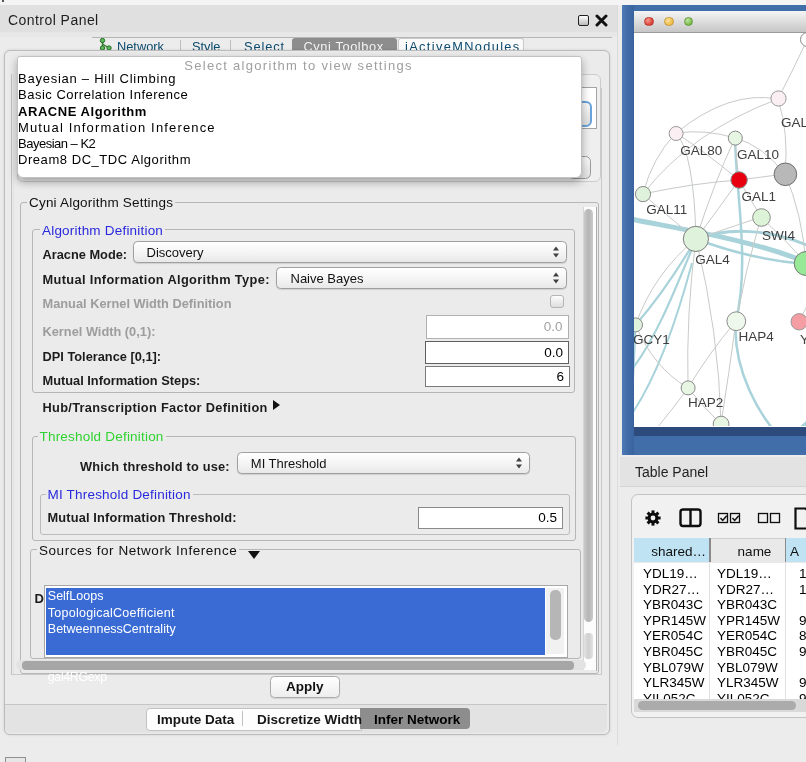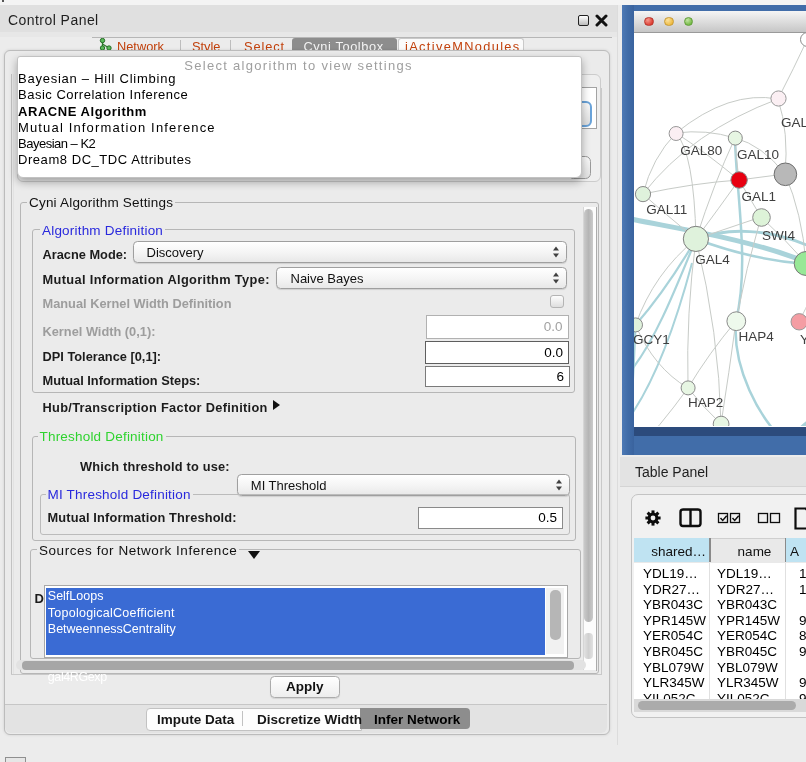--- a/index.html
+++ b/index.html
@@ -12,21 +12,21 @@
 .combo{position:absolute;border:1px solid #9f9f9f;border-radius:4.5px;background:linear-gradient(#ffffff,#f4f4f4 55%,#e8e8e8);box-shadow:0 1px 1px rgba(0,0,0,.12);}
 .combo .tx{position:absolute;left:13px;top:50%;transform:translateY(-50%);font-size:13px;color:#111;white-space:nowrap;}
 .arrows{position:absolute;right:6px;top:50%;transform:translateY(-50%);width:8px;height:11px;}
 .arrows:before,.arrows:after{content:"";position:absolute;left:1px;border-left:3px solid transparent;border-right:3px solid transparent;}
 .arrows:before{top:0;border-bottom:4px solid #404040;}
 .arrows:after{bottom:0;border-top:4px solid #404040;}
 .inp{position:absolute;background:#fff;font-size:13.5px;text-align:right;padding-right:5px;line-height:22px;color:#000;}
 .sep{position:absolute;width:1px;background:#bdbdbd;}
 .lit{position:absolute;left:47.8px;font-size:12.5px;color:#fff;white-space:nowrap;}
 .pit{position:absolute;left:18px;font-size:13px;color:#000;z-index:11;white-space:nowrap;}
-.tab{position:absolute;font-size:12.8px;color:#c2410c;white-space:nowrap;}
+.tab{position:absolute;font-size:12.8px;color:#0c4a6e;white-space:nowrap;}
 </style>
 </head>
 <body>
 
 <div class="ab" style="left:0;top:0;width:806px;height:4.5px;background:#f4f4f4;"></div>
 <div class="ab" style="left:2px;top:0;width:2px;height:2px;background:#555;"></div>
 
 <div class="ab" style="left:0;top:4.5px;width:618px;height:27.5px;background:#e0e0e0;"></div>
 <div class="ab" style="left:0;top:32px;width:618px;height:4.5px;background:#e7e7e7;"></div>
 <div class="ab" style="left:8px;top:11.5px;font-size:14px;color:#1f1f1f;letter-spacing:0.45px;">Control Panel</div>
@@ -89,21 +89,21 @@
 <div class="inp" style="left:425px;top:340.5px;width:137px;height:21px;border:1.5px solid #5e5e5e;line-height:21px;">0.0</div>
 <div class="lbl" style="left:42.5px;top:372.5px;">Mutual Information Steps:</div>
 <div class="inp" style="left:425px;top:366px;width:138px;height:19px;border:1px solid #7a7a7a;line-height:19px;">6</div>
 
 <div class="lbl" style="left:42.5px;top:399.5px;letter-spacing:0.3px;">Hub/Transcription Factor Definition</div>
 <div class="ab" style="left:273px;top:400px;width:0;height:0;border-left:7.5px solid #111;border-top:5.5px solid transparent;border-bottom:5.5px solid transparent;"></div>
 
 <div class="grp" style="left:31.5px;top:436px;width:542px;height:102.5px;"></div>
 <div class="gt" style="left:37.5px;top:428.5px;color:#2fd32f;">Threshold Definition</div>
 <div class="lbl" style="left:80px;top:458.5px;letter-spacing:0.17px;">Which threshold to use:</div>
-<div class="combo" style="left:236.8px;top:474px;width:291.5px;height:19.5px;padding-left:40px;">
+<div class="combo" style="left:236.8px;top:452px;width:291.5px;height:19.5px;">
     <span class="tx">MI Threshold</span>
     <span class="arrows"></span>
   </div>
 <div class="grp" style="left:39.5px;top:493.5px;width:528px;height:39px;border-color:#bbbbbb;"></div>
 <div class="gt" style="left:45.5px;top:487px;color:#2929dd;">MI Threshold Definition</div>
 <div class="lbl" style="left:47.5px;top:509.5px;letter-spacing:0.15px;">Mutual Information Threshold:</div>
 <div class="inp" style="left:418px;top:507px;width:138px;height:20px;border:1px solid #8a8a8a;line-height:20px;">0.5</div>
 
 <div class="grp" style="left:30px;top:548.5px;width:548.5px;height:108.5px;"></div>
 <div class="gt" style="left:37px;top:542.5px;color:#111;font-size:13.5px;letter-spacing:0.55px;">Sources for Network Inference</div>
@@ -138,21 +138,21 @@
 
 <div class="ab" style="left:4.5px;top:757px;width:19px;height:10px;border:1.5px solid #8f8f8f;background:#e6e6e6;"></div>
 
 <div class="ab" style="left:17px;top:56px;width:563px;height:120px;background:#fff;border:1px solid #c2c2c2;border-radius:3px 3px 6px 6px;box-shadow:0 4px 9px rgba(0,0,0,.32);z-index:10;"></div>
 <div class="ab" style="left:17px;top:57.5px;width:563px;text-align:center;font-size:13px;color:#9f9f9f;z-index:11;letter-spacing:1.3px;">Select algorithm to view settings</div>
 <div class="pit" id="p1" style="top:71px;letter-spacing:0.75px;">Bayesian – Hill Climbing</div>
 <div class="pit" id="p2" style="top:87.3px;letter-spacing:0.5px;">Basic Correlation Inference</div>
 <div class="pit" id="p3" style="top:103.5px;font-weight:bold;letter-spacing:0.55px;">ARACNE Algorithm</div>
 <div class="pit" id="p4" style="top:119.8px;letter-spacing:1.15px;">Mutual Information Inference</div>
 <div class="pit" id="p5" style="top:136px;letter-spacing:-0.5px;">Bayesian – K2</div>
-<div class="pit" id="p6" style="top:152.3px;letter-spacing:0.55px;">Dream8 DC_TDC Attributes</div>
+<div class="pit" id="p6" style="top:152.3px;letter-spacing:0.55px;">Dream8 DC_TDC Algorithm</div>
 
 <div class="ab" style="left:622px;top:4.5px;width:184px;height:450.5px;background:#416DA9;"></div>
 <div class="ab" style="left:622px;top:4.5px;width:11.5px;height:450.5px;background:linear-gradient(90deg,#4d79b5,#416DA9 45%,#3a639e);"></div>
 <div class="ab" style="left:633.5px;top:10.7px;width:172.5px;height:21px;background:linear-gradient(#f5f5f5,#c6c6c6);border-bottom:1px solid #9a9a9a;"></div>
 <div class="ab" style="left:643.9px;top:16.5px;width:9.8px;height:9.8px;border-radius:50%;background:radial-gradient(circle at 35% 30%,#f59a8e,#dd4035 70%);border:1px solid #b8352c;box-sizing:border-box;"></div>
 <div class="ab" style="left:663.8px;top:16.5px;width:9.8px;height:9.8px;border-radius:50%;background:radial-gradient(circle at 35% 30%,#fbe2a0,#eebc45 70%);border:1px solid #c89a33;box-sizing:border-box;"></div>
 <div class="ab" style="left:683.6px;top:16.5px;width:9.8px;height:9.8px;border-radius:50%;background:radial-gradient(circle at 35% 30%,#c4e5a5,#77bb49 70%);border:1px solid #619e3a;box-sizing:border-box;"></div>
 <div class="ab" style="left:633.5px;top:32.5px;width:172.5px;height:394px;background:#fff;overflow:hidden;" id="netcanvas">
 <svg width="172.5" height="393" viewBox="0 0 172.5 393" style="position:absolute;left:0;top:0;">
 <g fill="none" stroke="#a9d3da">

